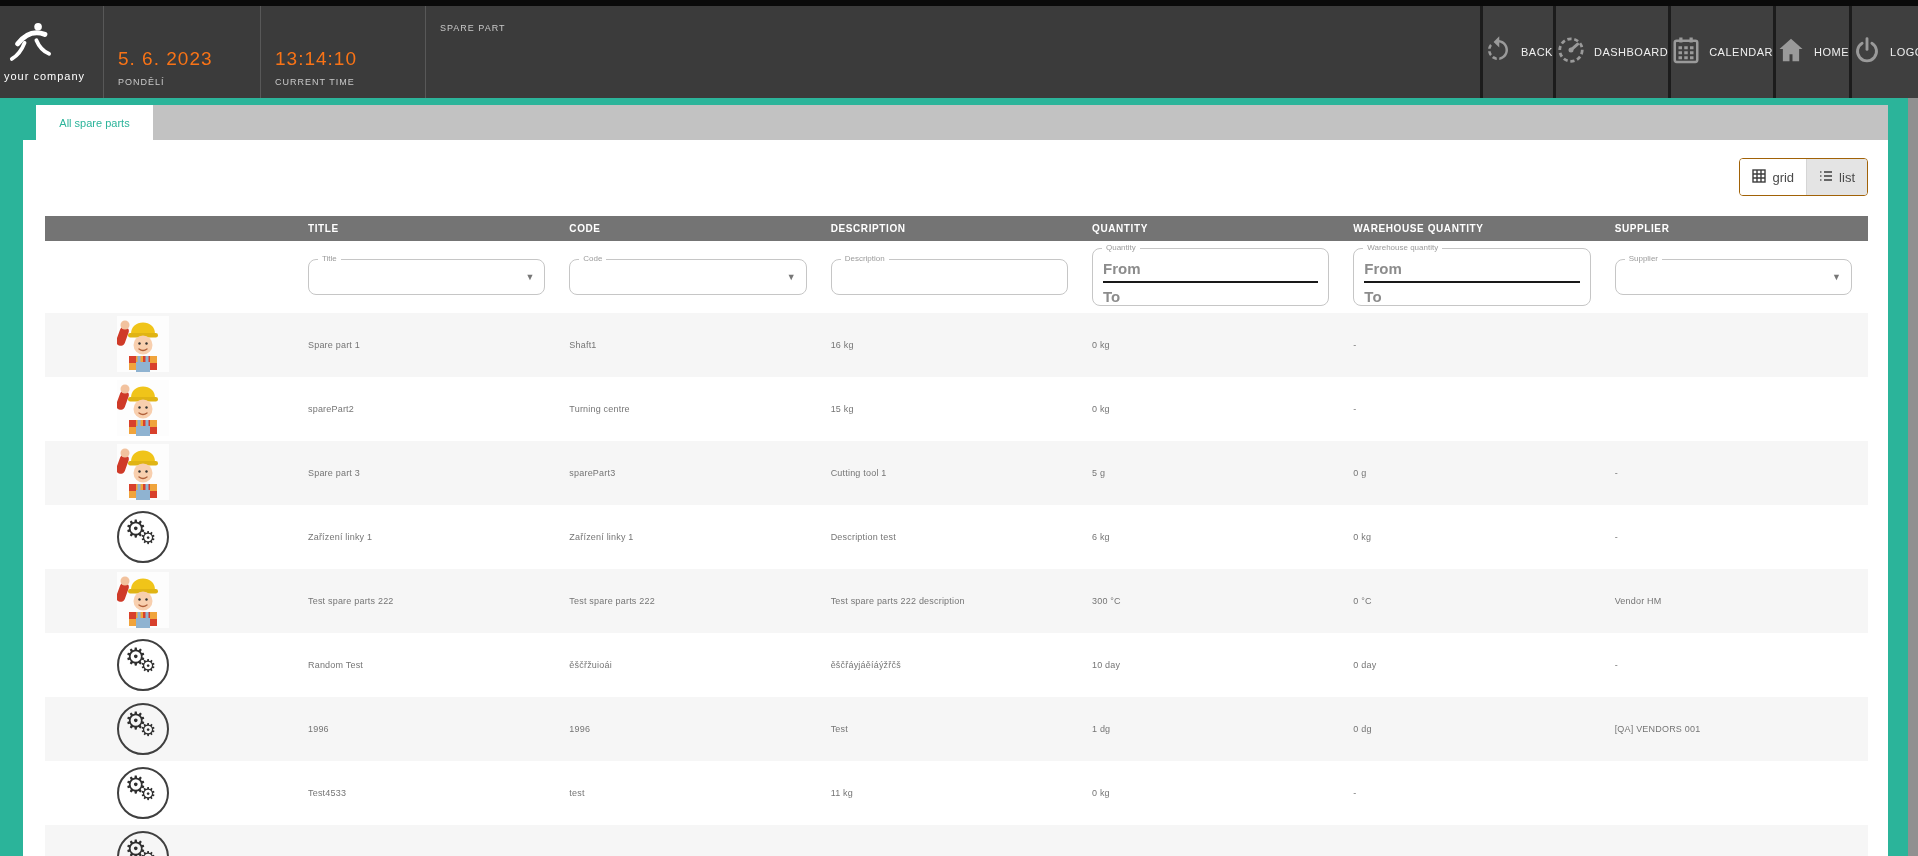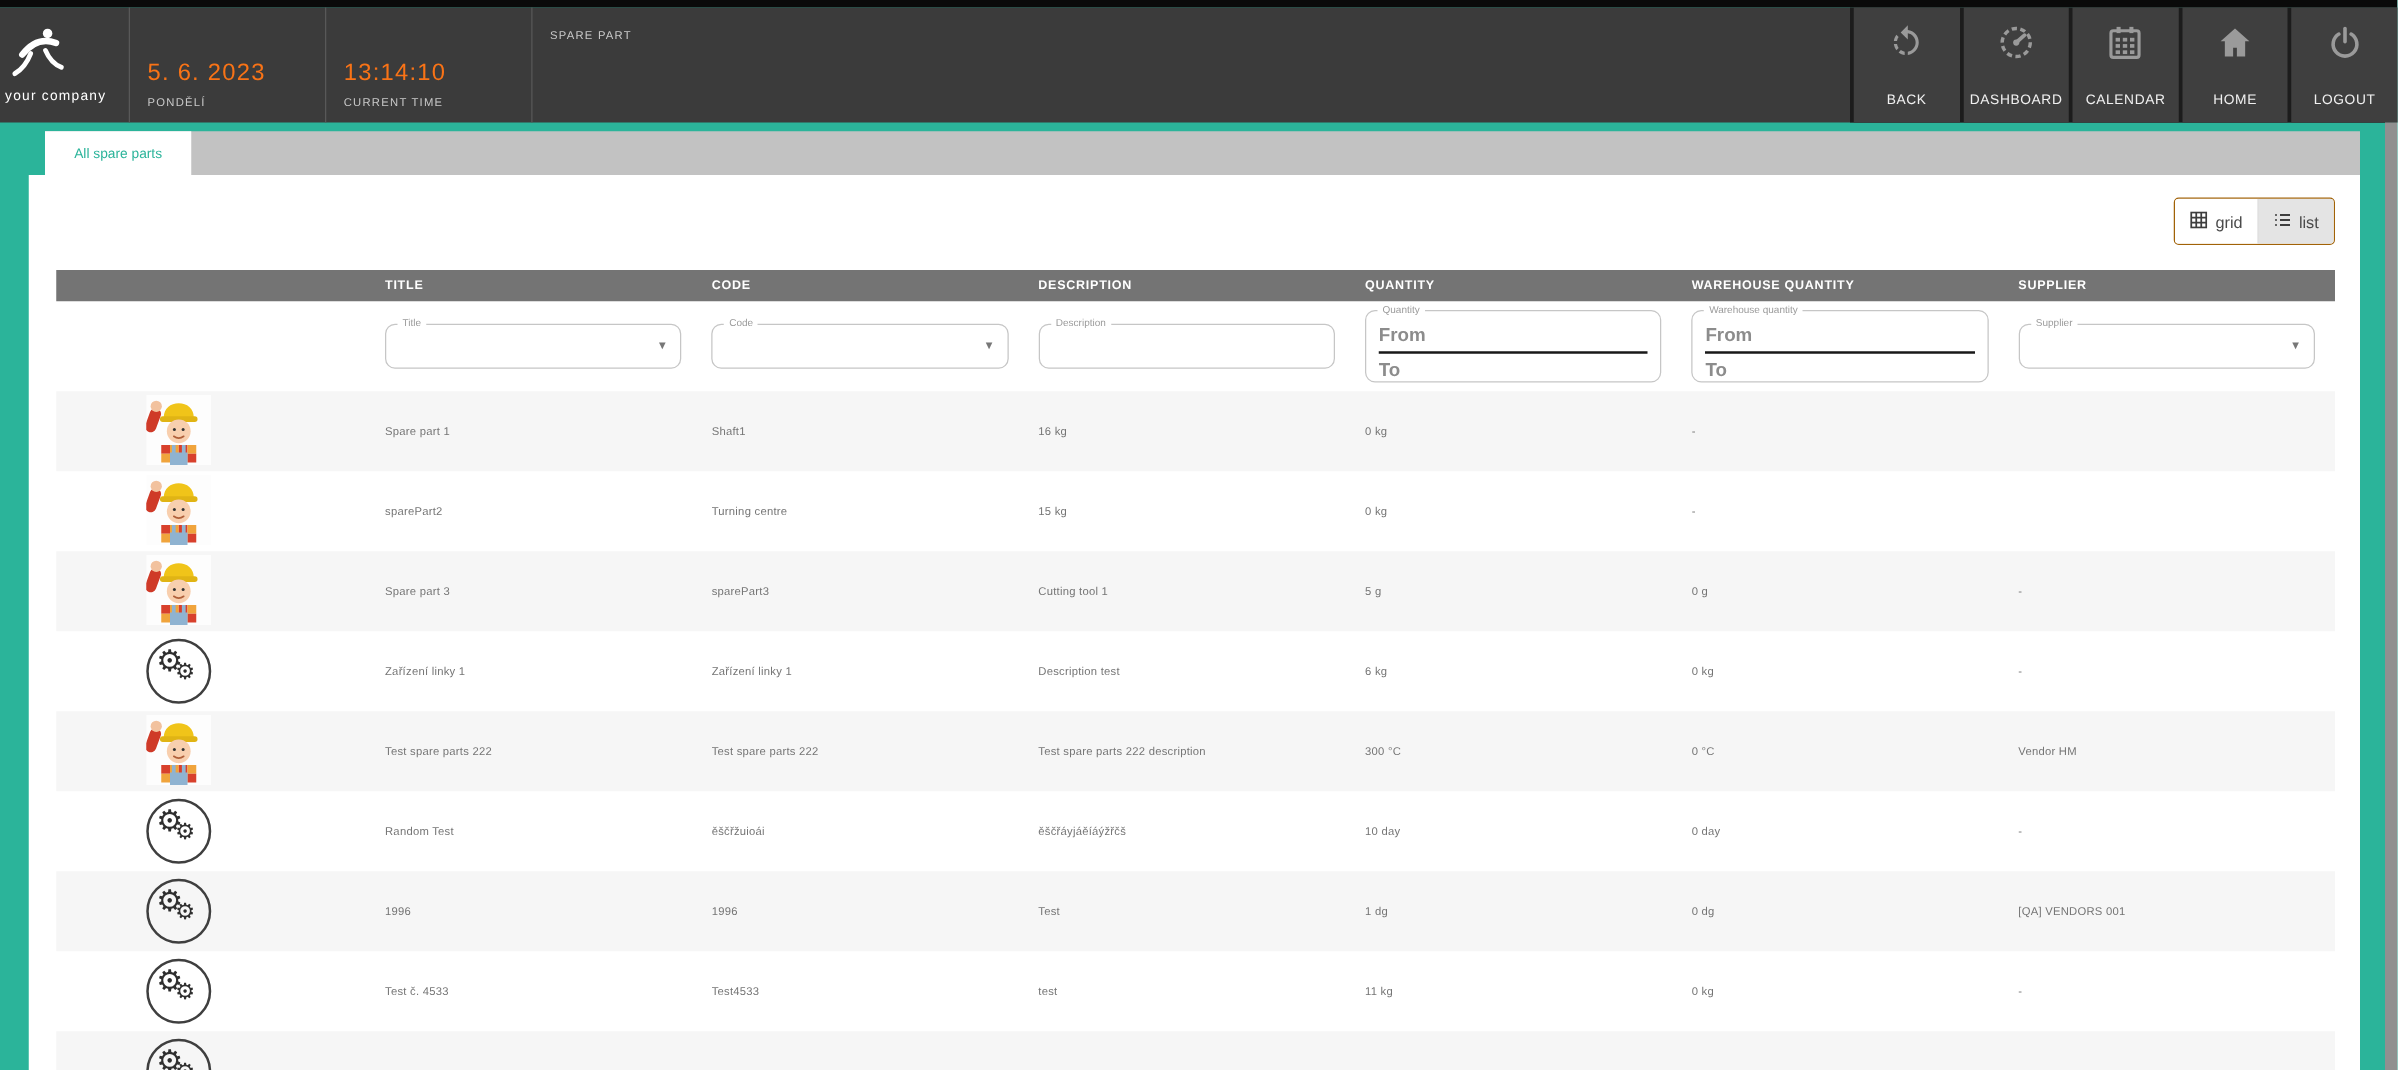--- a/index.html
+++ b/index.html
@@ -13,21 +13,21 @@
   .header { position:absolute; top:6px; left:0; width:100%; height:92px; background:#3b3b3b; display:flex; }
   .h-block { border-right:1px solid #585858; padding:10px 14px 0 14px; color:#e2e2e2; }
   .logo-block { width:104px; display:flex; flex-direction:column; align-items:flex-start; justify-content:center; padding:4px 4px 6px; }
   .logo-text { font-size:11px; color:#ffffff; letter-spacing:1px; margin-top:2px; white-space:nowrap; }
   .big-line { font-size:19px; color:#f97316; letter-spacing:1px; white-space:nowrap;margin-top:32px; }
   .sub-line { font-size:9px; color:#c9c9c9; letter-spacing:1px; margin-top:7px; }
   .date-block { width:157px; }
   .time-block { width:165px; }
   .title-block { flex:1; border-right:none; }
   .nav { width:438px; background:#1c1c1c; display:flex; gap:3px; padding-left:3px; }
-  .nav-tile { flex:1; background:#3f3f3f; display:flex; flex-direction:column; align-items:center; justify-content:center; gap:20px; cursor:pointer; }
+  .nav-tile { flex:1; background:#3f3f3f; display:flex; flex-direction:row; align-items:center; justify-content:center; gap:8px; cursor:pointer; }
   .nav-tile svg { width:30px; height:30px; }
   .nav-label { font-size:11px; color:#f0f0f0; letter-spacing:0.5px; }
 
   
   .scrollbar { position:absolute; top:98px; right:0; width:10px; height:758px; background:#909090; }
   .tabbar { position:absolute; top:105px; left:36px; right:30px; height:35px; background:#c2c2c2; display:flex; }
   .tab { width:117px; height:100%; background:#ffffff; color:#2bb49a; font-size:11px; display:flex; align-items:center; justify-content:center; cursor:pointer; }
   .content { position:absolute; top:140px; left:23px; right:30px; bottom:0; background:#ffffff; overflow:hidden; }
 
   
@@ -425,21 +425,20 @@
     <div class="cell">[QA] VENDORS 001</div>
   </div>
         <div class="t-grid t-row">
     <div class="cell img-cell">
 
       <span class="gear-circle">
         <span class="g1">⚙</span>
               <span class="g2">⚙</span>
       </span>
     </div>
-    <div class="cell">Test č. 4533</div>
     <div class="cell">Test4533</div>
     <div class="cell">test</div>
     <div class="cell">11 kg</div>
     <div class="cell">0 kg</div>
     <div class="cell">-</div>
   </div>
         <div class="t-grid t-row">
     <div class="cell img-cell">
 
       <span class="gear-circle">

